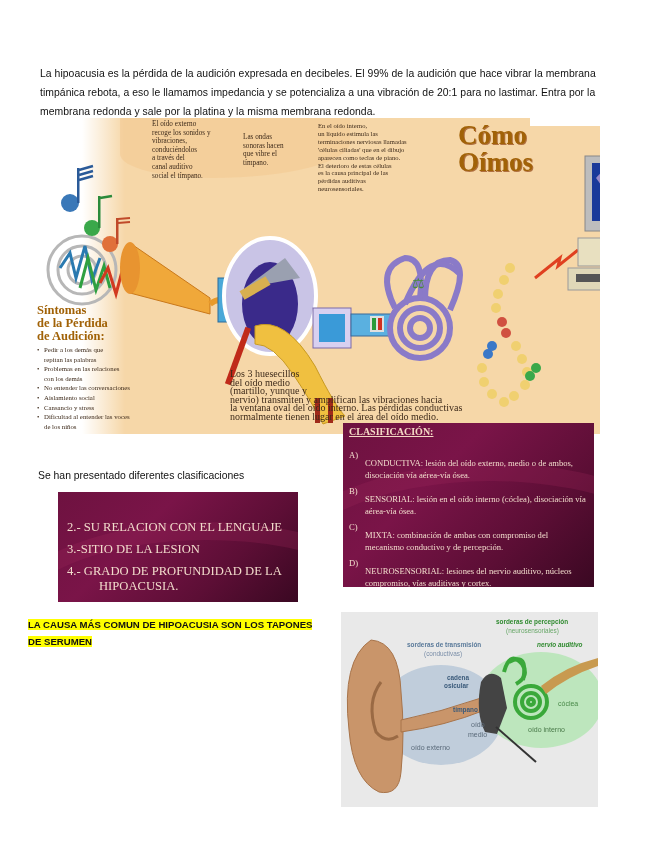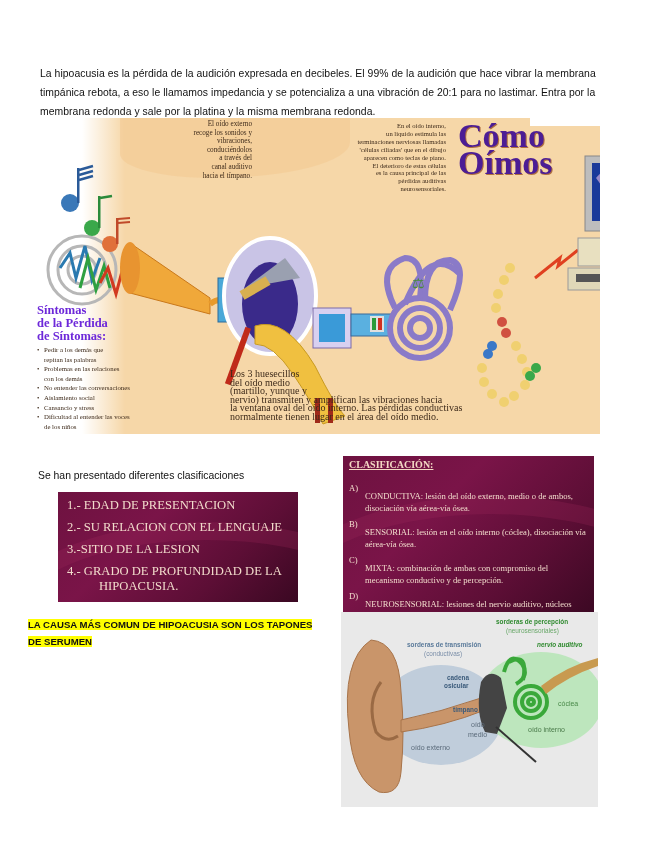--- a/index.html
+++ b/index.html
@@ -10,40 +10,40 @@
 
   
   .info { position:absolute; left:30px; top:118px; width:570px; height:316px;
           background:#f6d7a8; overflow:hidden; }
   .info .fade-left { position:absolute; left:0; top:0; width:95px; height:316px;
           background:linear-gradient(90deg,#fff 0%,#fff 55%,rgba(255,255,255,0) 100%); }
   .info .fade-top-right { position:absolute; right:0; top:0; width:70px; height:8px; background:#fff; }
   .info .tan-blob { position:absolute; left:90px; top:0; width:230px; height:60px;
           background:#f3c992; border-radius:0 0 60% 40%; opacity:0.6; }
   .serif { font-family:"Liberation Serif", serif; color:#3d2a1a; }
-  .cap { position:absolute; font-size:7.2px; line-height:8.6px; text-align:right; }
+  .cap { position:absolute; font-size:7.2px; line-height:8.6px; text-align:left; }
   .cap-left { text-align:left; }
   .title-como { position:absolute; left:428px; top:4px; font-family:"Liberation Serif", serif;
-          font-weight:bold; font-size:34px; line-height:27px; color:#4c1d95;
+          font-weight:bold; font-size:27px; line-height:27px; color:#a16207;
           text-shadow:1px 1px 0 #b07040; }
   .sintomas-title { position:absolute; left:7px; top:186px; font-family:"Liberation Serif", serif;
-          font-weight:bold; font-size:12.5px; line-height:13px; color:#6d28d9; }
+          font-weight:bold; font-size:12.5px; line-height:13px; color:#a16207; }
   .sintomas-list { position:absolute; left:7px; top:227px; margin:0; padding:0; list-style:none;
           font-family:"Liberation Serif", serif; font-size:6.8px; line-height:9.6px; color:#3d2a1a; }
   .sintomas-list li { padding-left:7px; position:relative; }
   .sintomas-list li::before { content:"•"; position:absolute; left:0; }
 
   
   .lead { position:absolute; left:38px; top:470px; font-size:10.4px; }
   .slide { position:absolute; color:#f2dccc; font-family:"Liberation Serif", serif;
           background:linear-gradient(135deg,#6e1240 0%,#7a1448 35%,#5c0e35 70%,#3a0822 100%); overflow:hidden; }
   .slide .swoosh { position:absolute; border-radius:50%; border:18px solid rgba(160,40,90,0.25); }
   .slide1 { left:58px; top:492px; width:240px; height:110px; }
   .slide1 .item { position:absolute; left:9px; font-size:12.6px; line-height:14px; white-space:nowrap; }
-  .slide2 { left:343px; top:456px; width:251px; height:164px; }
+  .slide2 { left:343px; top:423px; width:251px; height:164px; }
   .slide2 .hdr { position:absolute; left:6px; top:3px; font-size:10px; font-weight:bold;
           text-decoration:underline; color:#f4d9c4; }
   .slide2 .cls { position:absolute; left:6px; width:240px; font-size:8.6px; line-height:12.2px; }
   .slide2 .cls .letter { position:absolute; left:0; top:0; }
   .slide2 .cls .body { padding-left:16px; display:block;margin-top:8px; }
 
   .highlight { position:absolute; left:28px; top:616px; width:300px; font-weight:bold;
           font-size:9.6px; line-height:17px; }
   .highlight span { background:#ffff00; }
 
@@ -157,23 +157,29 @@
     <div>Oímos</div>
   </div>
 
   <div class="cap serif" style="left:122px;top:2px;width:100px;">
     <div>El oído externo</div>
     <div>recoge los sonidos y</div>
     <div>vibraciones,</div>
     <div>conduciéndolos</div>
     <div>a través del</div>
     <div>canal auditivo</div>
-    <div>hacia el tímpano.</div>
-  </div>
-
+    <div>social el tímpano.</div>
+  </div>
+
+  <div class="cap serif" style="left:213px;top:15px;width:70px;">
+    <div>Las ondas</div>
+    <div>sonoras hacen</div>
+    <div>que vibre el</div>
+    <div>tímpano.</div>
+  </div>
 
   <div class="cap serif" style="left:288px;top:4px;width:128px;font-size:6.6px;line-height:7.9px;">
     <div>En el oído interno,</div>
     <div>un líquido estimula las</div>
     <div>terminaciones nerviosas llamadas</div>
     <div>'células ciliadas' que en el dibujo</div>
     <div>aparecen como teclas de piano.</div>
     <div>El deterioro de estas células</div>
     <div>es la causa principal de las</div>
     <div>pérdidas auditivas</div>
@@ -186,39 +192,38 @@
     <div>del oído medio</div>
     <div>(martillo, yunque y</div>
     <div>nervio) transmiten y amplifican las vibraciones hacia</div>
     <div>la ventana oval del oído interno.  Las pérdidas conductivas</div>
     <div>normalmente tienen lugar en el área del oído medio.</div>
   </div>
 
   <div class="sintomas-title">
     <div>Síntomas</div>
     <div>de la Pérdida</div>
-    <div>de Síntomas:</div>
+    <div>de Audición:</div>
   </div>
 
   <ul class="sintomas-list">
     <li><span>Pedir a los demás que</span><br><span>repitan las palabras</span></li>
     <li><span>Problemas en las relaciones</span><br><span>con los demás</span></li>
     <li><span>No entender las conversaciones</span></li>
     <li><span>Aislamiento social</span></li>
     <li><span>Cansancio y stress</span></li>
     <li><span>Dificultad al entender las voces</span><br><span>de los niños</span></li>
     <li><span>Poner alto el volumen de la televisión</span></li>
   </ul>
 </div>
 
 <div class="lead">Se han presentado diferentes clasificaciones</div>
 
 <div class="slide slide1">
   <div class="swoosh" style="left:-60px;top:30px;width:380px;height:160px;"></div>
-  <div class="item" style="top:6px;">1.- EDAD DE PRESENTACION</div>
   <div class="item" style="top:28px;">2.- SU RELACION CON EL LENGUAJE</div>
   <div class="item" style="top:50px;">3.-SITIO DE LA LESION</div>
   <div class="item" style="top:72px;">4.- GRADO DE PROFUNDIDAD DE LA</div>
   <div class="item" style="top:87px;left:41px;">HIPOACUSIA.</div>
 </div>
 
 <div class="slide slide2">
   <div class="swoosh" style="left:-80px;top:40px;width:420px;height:200px;"></div>
   <div class="hdr">CLASIFICACIÓN:</div>
   <div class="cls" style="top:26px;">
@@ -228,21 +233,21 @@
   <div class="cls" style="top:62px;">
     <span class="letter">B)</span>
     <span class="body">SENSORIAL: lesión en el oído interno (cóclea), disociación vía aérea-vía ósea.</span>
   </div>
   <div class="cls" style="top:98px;">
     <span class="letter">C)</span>
     <span class="body">MIXTA:  combinación de ambas con compromiso del mecanismo conductivo y de percepción.</span>
   </div>
   <div class="cls" style="top:134px;">
     <span class="letter">D)</span>
-    <span class="body">NEUROSENSORIAL: lesiones del nervio auditivo, núcleos cocleares, vías impedancia y cortex.</span>
+    <span class="body">NEUROSENSORIAL: lesiones del nervio auditivo, núcleos compromiso, vías auditivas y cortex.</span>
   </div>
 </div>
 
 <div class="highlight">
   <span>LA CAUSA MÁS COMUN DE HIPOACUSIA SON LOS TAPONES DE SERUMEN</span>
 </div>
 
 <div class="ear">
   <svg width="257" height="195" style="position:absolute;left:0;top:0">
 

